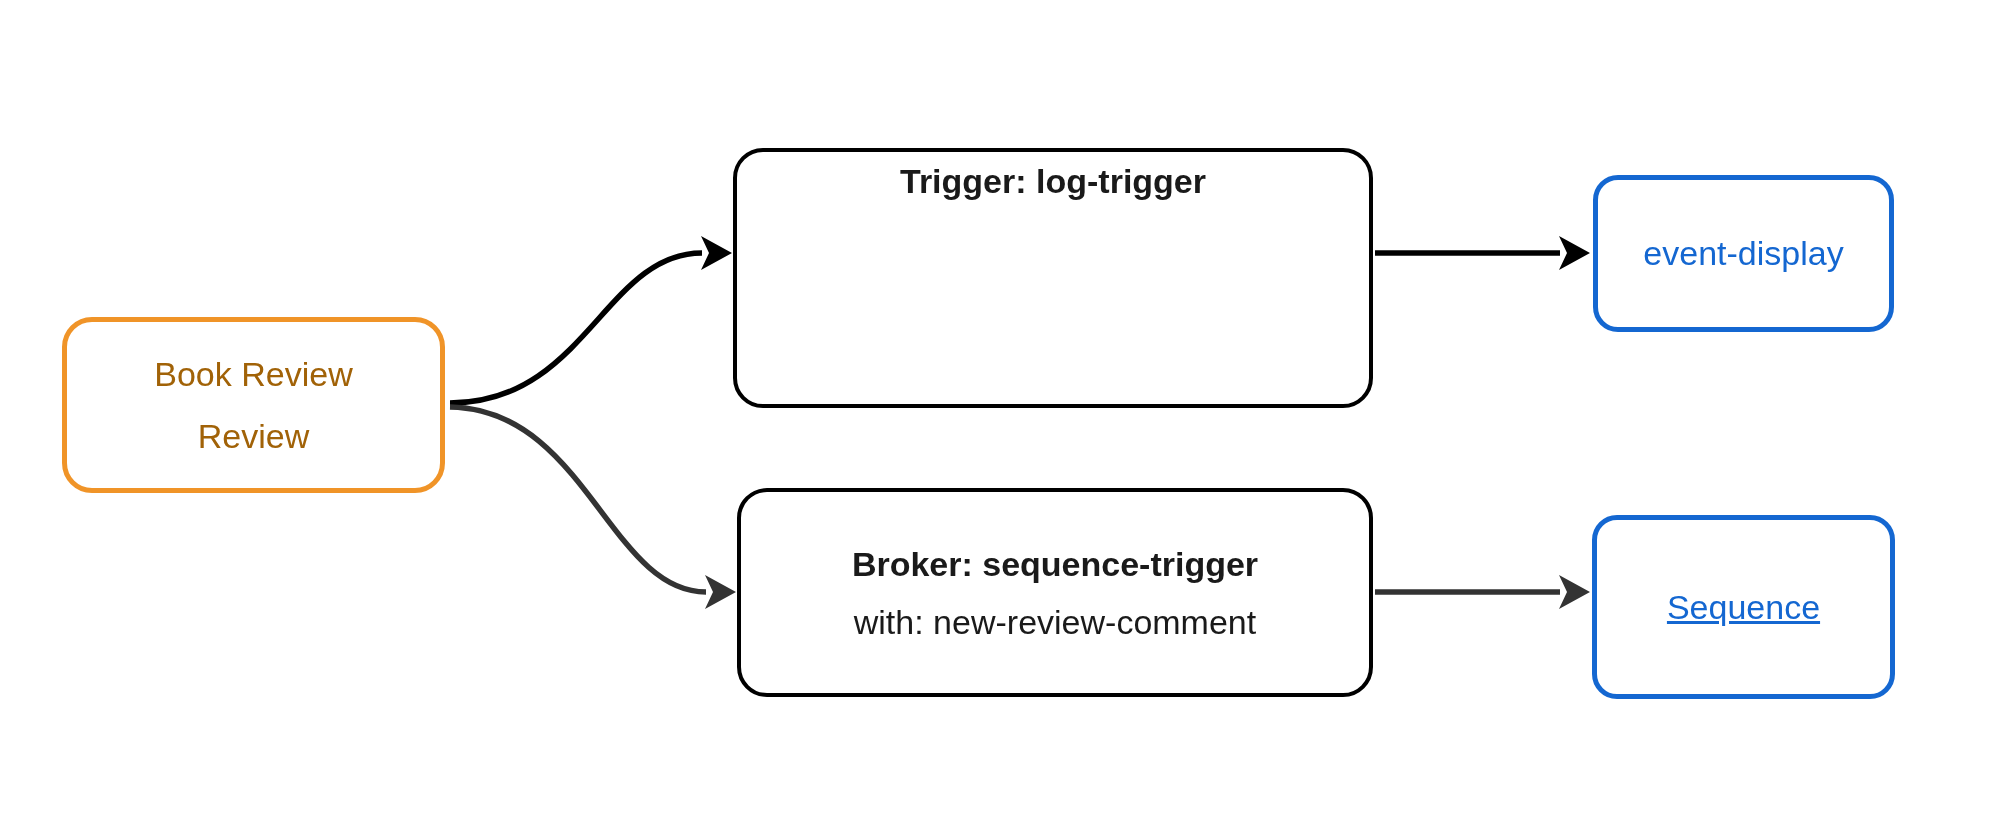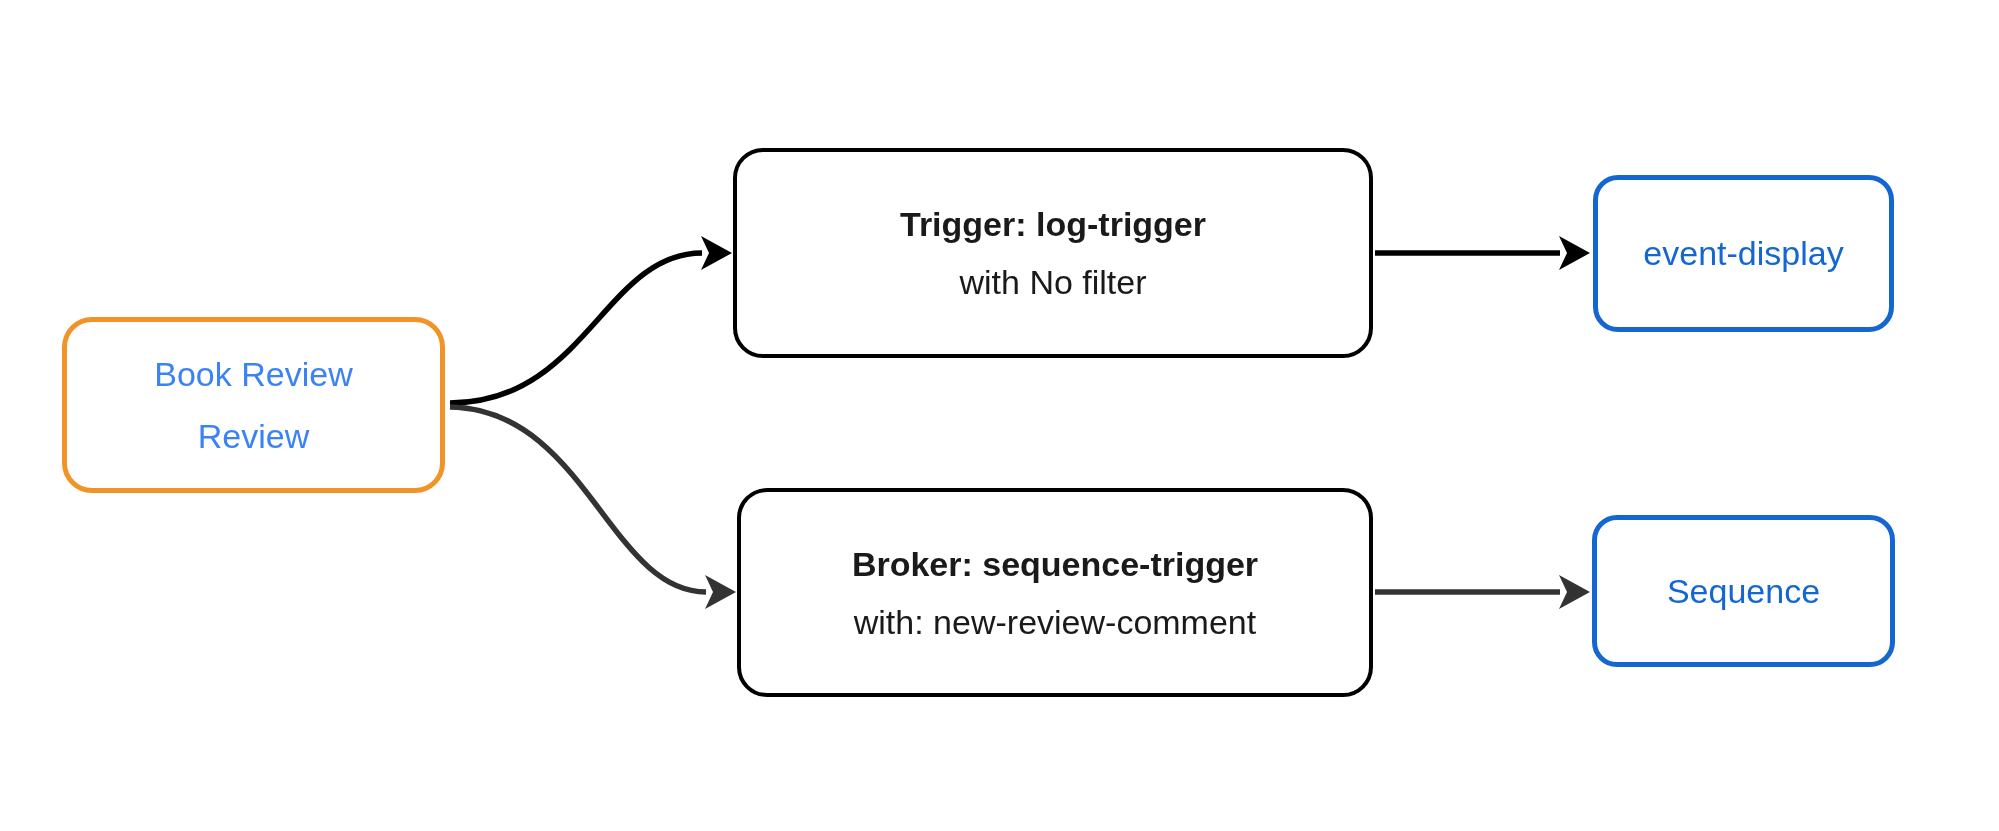--- a/index.html
+++ b/index.html
@@ -29,54 +29,54 @@
     flex-direction: column;
     align-items: center;
     justify-content: center;
     text-align: center;
   }
   .node-broker {
     left: 62px; top: 317px;
     width: 383px; height: 176px;
     border: 5px solid #F09428;
     border-radius: 30px;
-    color: #3b82f6;
+    color: #a16207;
     font-size: 34px;
     line-height: 56px;
     gap: 6px;
   }
   .node-trigger {
     border: 4px solid #000000;
     border-radius: 30px;
     color: #1a1a1a;
     font-size: 34px;
     line-height: 58px;
   }
   .node-trigger .title { font-weight: 700; }
   .node-trigger1 {
     left: 733px; top: 148px;
-    width: 640px; height: 210px;
+    width: 640px; height: 260px; justify-content: space-between;
   }
   .node-trigger2 {
     left: 737px; top: 488px;
     width: 636px; height: 209px;
   }
   .node-sink {
     border: 5px solid #1467D1;
     border-radius: 25px;
     color: #1467D1;
     font-size: 34px;
   }
   .node-event-display {
     left: 1593px; top: 175px;
     width: 301px; height: 157px; align-items: center;
   }
   .node-sequence {
     left: 1592px; top: 515px;
-    width: 303px; height: 152px;
+    width: 303px; height: 184px; text-decoration: underline;
   }
 </style>
 </head>
 <body>
 
 <div class="canvas">
 
   <svg class="edges" viewBox="0 0 1999 831" xmlns="http://www.w3.org/2000/svg">
     <defs>
       <marker id="arrow-black" markerUnits="userSpaceOnUse" markerWidth="33" markerHeight="44" viewBox="0 0 33 44" refX="2" refY="22" orient="auto">
@@ -96,21 +96,20 @@
     <path d="M 1375 592 L 1560 592" fill="none" stroke="#333333" stroke-width="5.5" marker-end="url(#arrow-gray)"></path>
   </svg>
 
   <div class="node node-broker">
     <div>Book Review</div>
     <div>Review</div>
   </div>
 
   <div class="node node-trigger node-trigger1">
     <div class="title">Trigger: log-trigger</div>
-    <div class="subtitle">with No filter</div>
   </div>
 
   <div class="node node-trigger node-trigger2">
     <div class="title">Broker: sequence-trigger</div>
     <div class="subtitle">with: new-review-comment</div>
   </div>
 
   <div class="node node-sink node-event-display">
     <div>event-display</div>
   </div>

